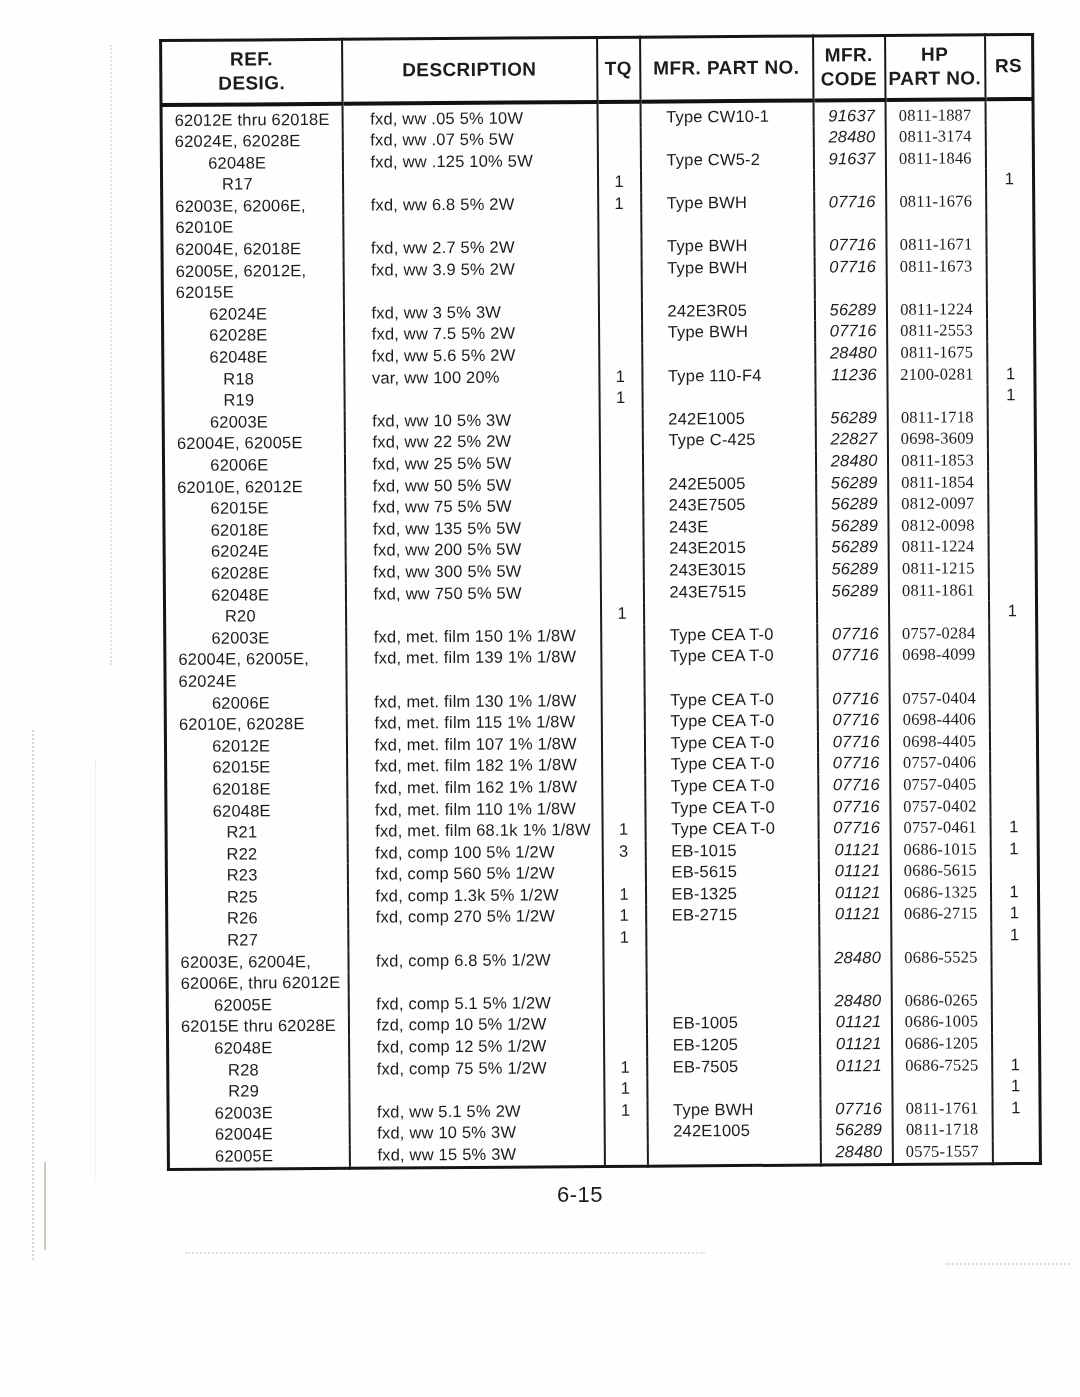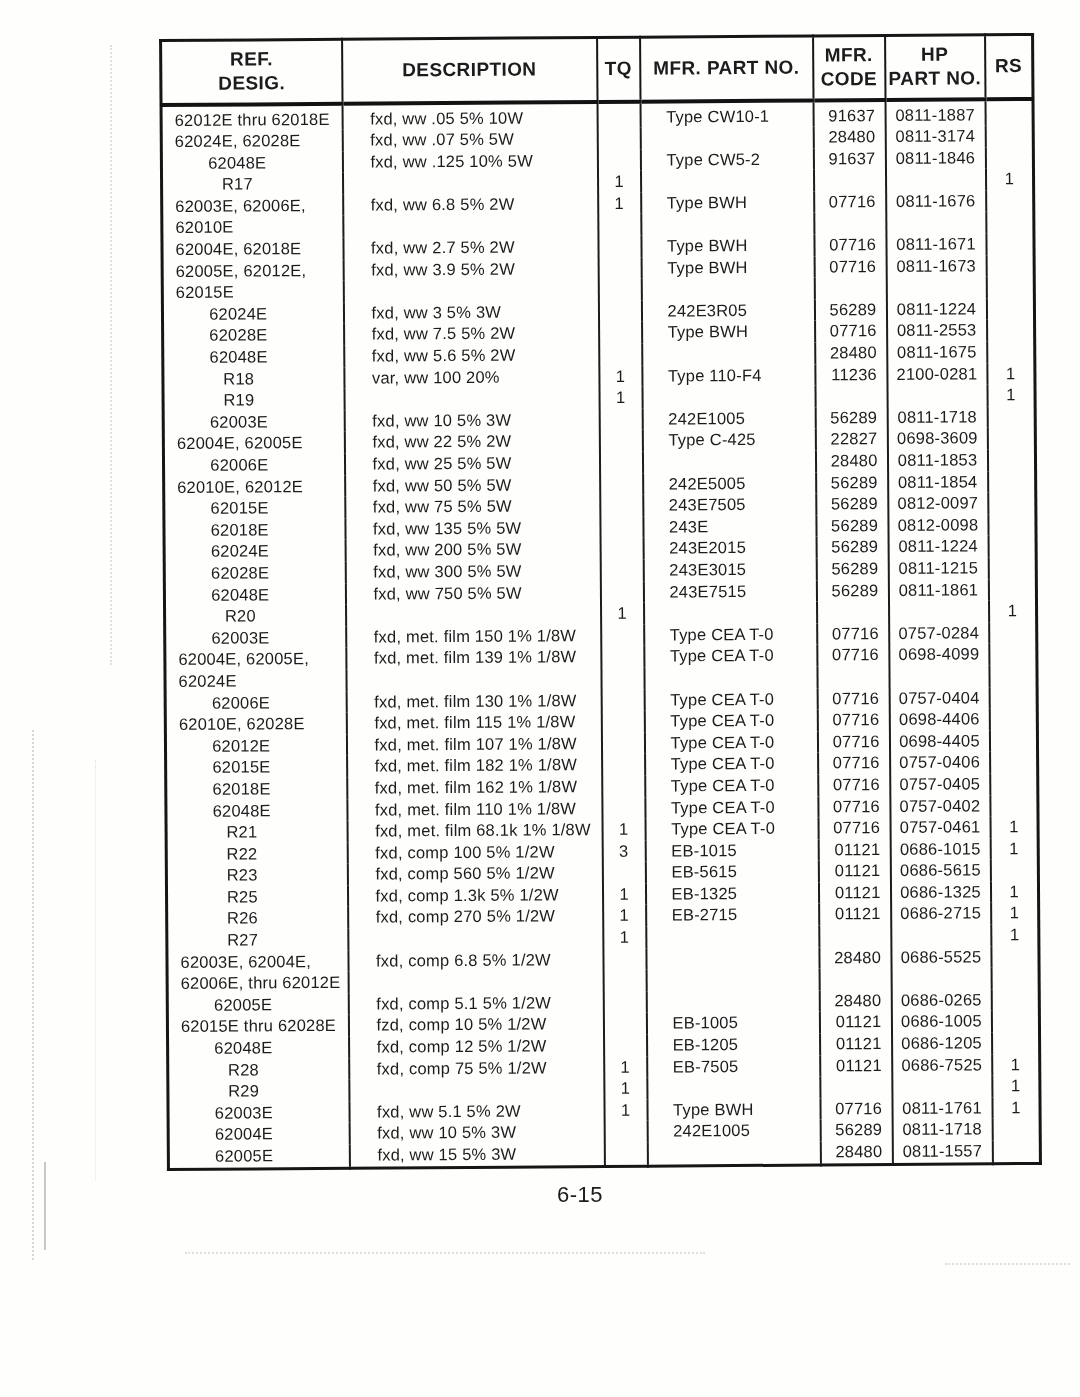--- a/index.html
+++ b/index.html
@@ -57,22 +57,22 @@
     white-space: nowrap;
     overflow: visible;
   }
   tbody tr:first-child td { padding-top: 3px; }
 
   td.col-ref      { text-align: center; padding-right: 30px; }
   td.col-ref.ref-left { text-align: left; padding-left: 12px; padding-right: 0; margin-left: 10px; }
   td.col-desc     { text-align: left; padding-left: 27px; }
   td.col-tq       { text-align: center; }
   td.col-mfr-part { text-align: left; padding-left: 25px; }
-  td.col-mfr-code { text-align: right; padding-right: 9px; }
-  td.col-hp-part  { text-align: center; }
+  td.col-mfr-code { text-align: right; padding-right: 9px; font-style: italic; }
+  td.col-hp-part  { text-align: center; font-family: Liberation Serif, serif; }
   td.col-rs       { text-align: center; }
 
   .page-number {
     position: absolute; left: 150px; top: 1182px; width: 860px;
     text-align: center; font-size: 22px; letter-spacing: .5px;
   }
 </style>
 </head>
 <body>
 
@@ -554,20 +554,20 @@
           <td class="col-mfr-code">56289</td>
           <td class="col-hp-part">0811-1718</td>
           <td class="col-rs"></td>
         </tr>
         <tr>
           <td class="col-ref">62005E</td>
           <td class="col-desc">fxd, ww 15 5% 3W</td>
           <td class="col-tq"></td>
           <td class="col-mfr-part"></td>
           <td class="col-mfr-code">28480</td>
-          <td class="col-hp-part">0811-1557</td>
+          <td class="col-hp-part">0575-1557</td>
           <td class="col-rs"></td>
         </tr>
       </tbody>
   </table>
 </div>
 
 <div class="page-number">6-15</div>
 
 </body></html>

